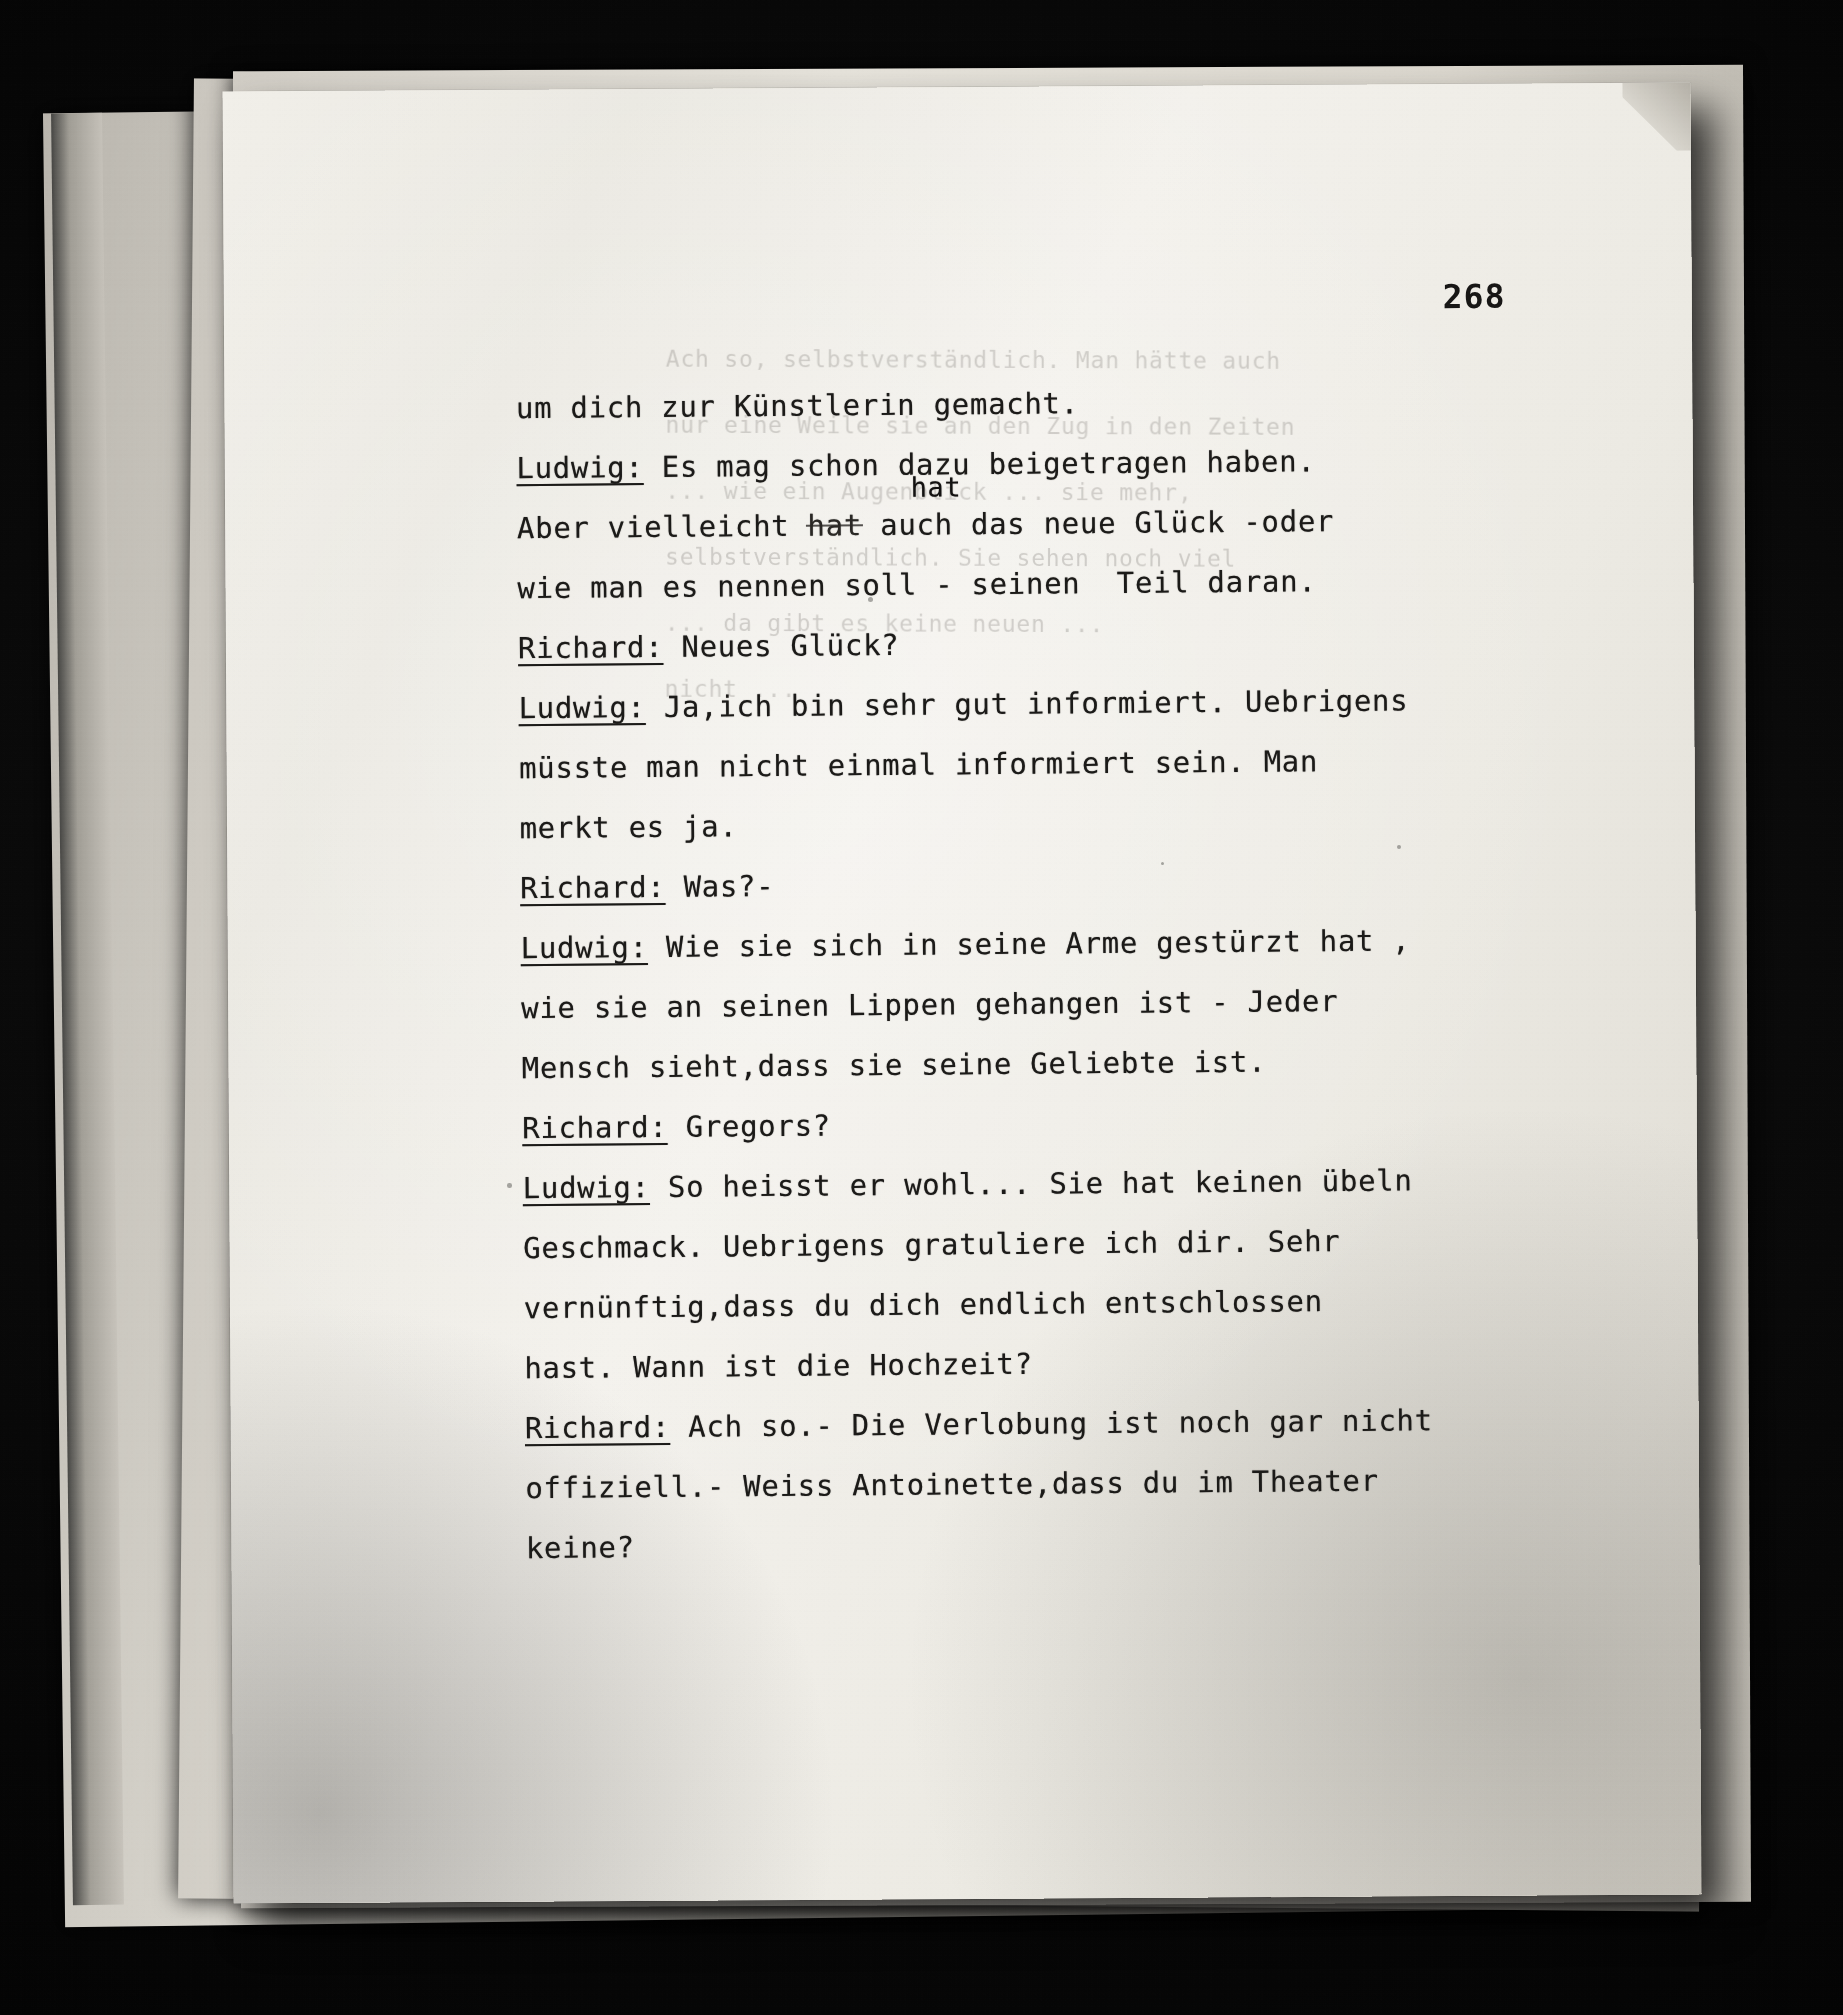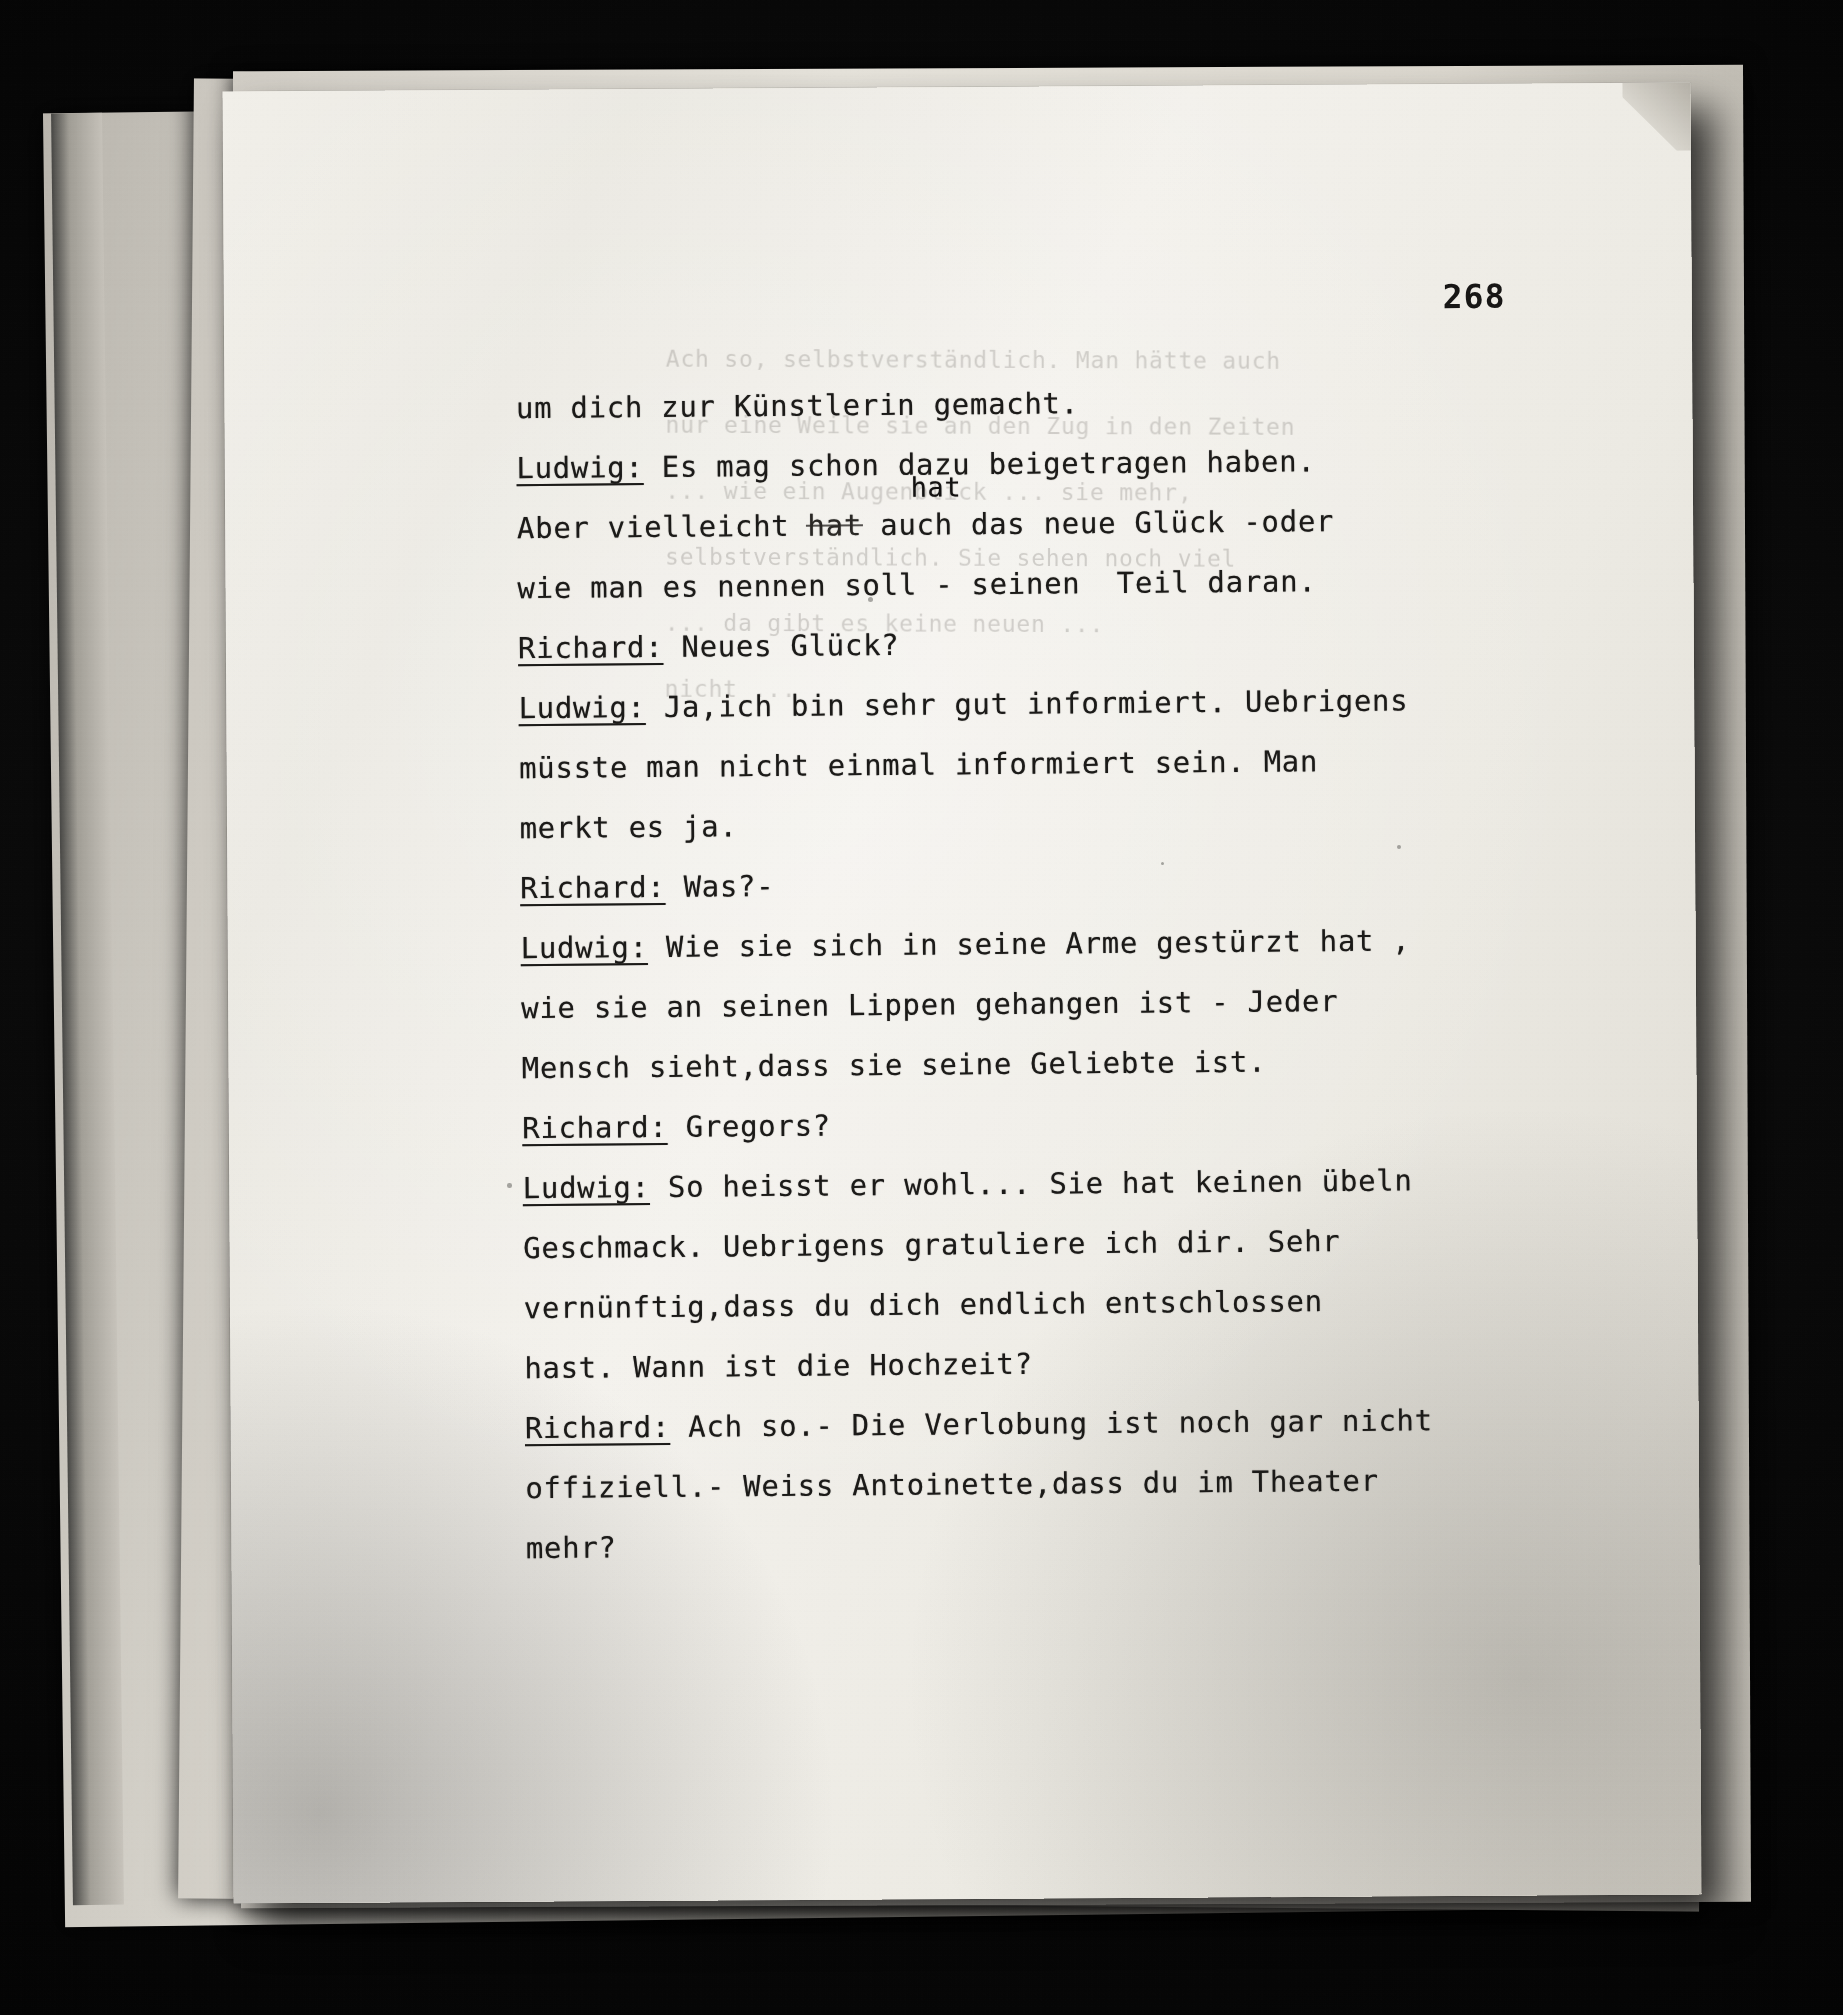--- a/index.html
+++ b/index.html
@@ -235,21 +235,21 @@
       <div class="line"><span>Geschmack. Uebrigens gratuliere ich dir. Sehr</span></div>
 
       <div class="line"><span>vernünftig,dass du dich endlich entschlossen</span></div>
 
       <div class="line"><span>hast. Wann ist die Hochzeit?</span></div>
 
       <div class="line"><span class="speaker">Richard:</span><span> Ach so.- Die Verlobung ist noch gar nicht</span></div>
 
       <div class="line"><span>offiziell.- Weiss Antoinette,dass du im Theater</span></div>
 
-      <div class="line"><span>mehr?</span></div>
+      <div class="line"><span>keine?</span></div>
 
     </div>
   </div>
 
   <div class="dust" style="left:868px; top:597px; width:5px; height:5px;"></div>
   <div class="dust" style="left:1397px; top:845px; width:4px; height:4px;"></div>
   <div class="dust" style="left:1161px; top:862px; width:3.4px; height:3.4px;"></div>
   <div class="dust" style="left:507px; top:1183px; width:4.5px; height:4.5px;"></div>
 
   <div class="grain"></div>

